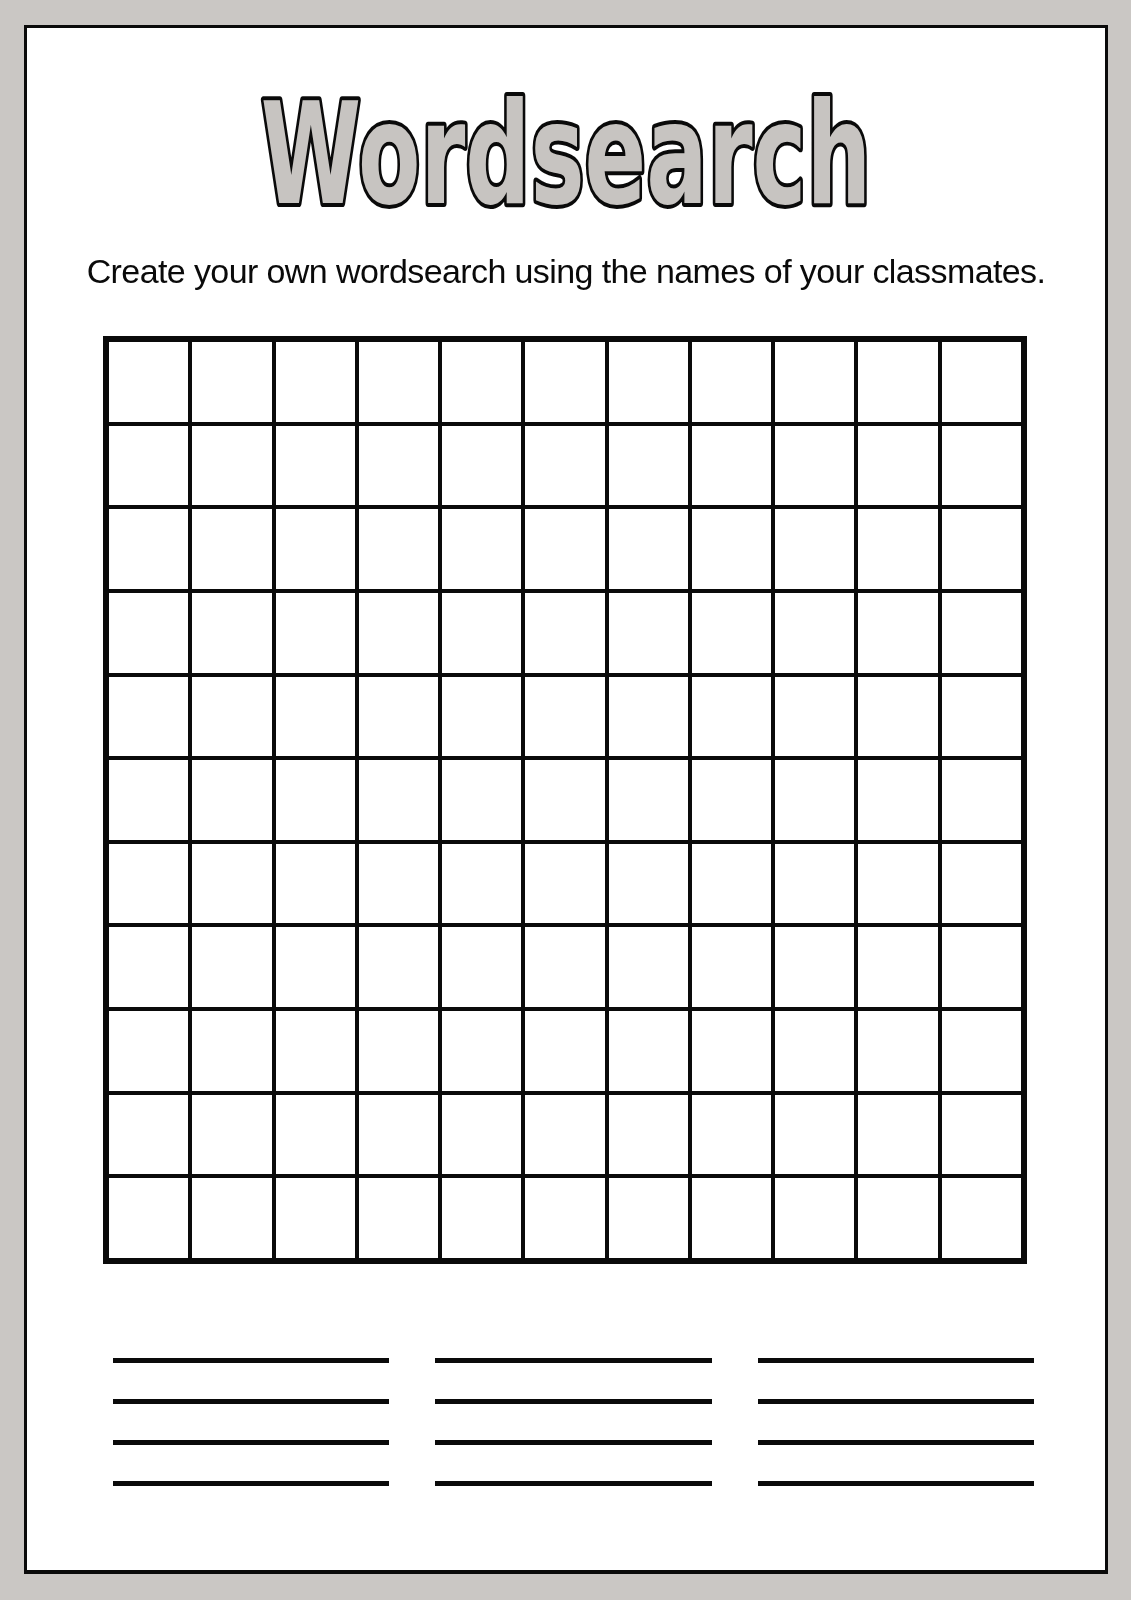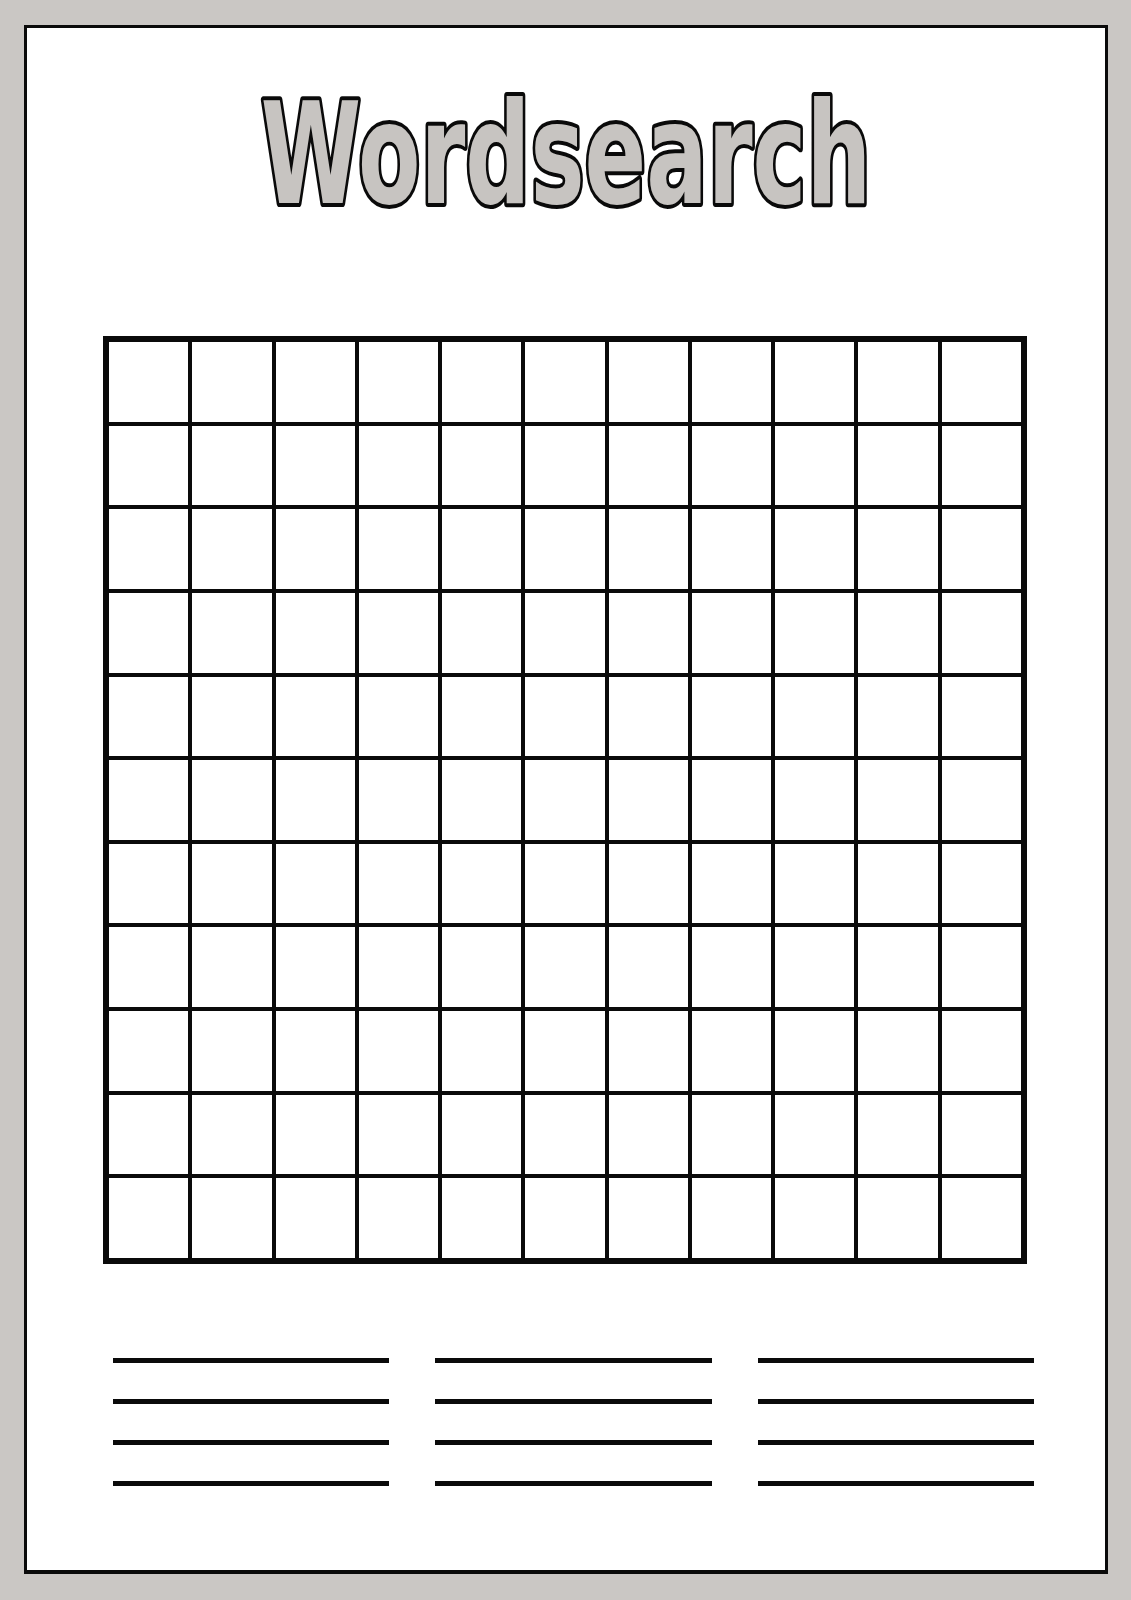--- a/index.html
+++ b/index.html
@@ -78,20 +78,21 @@
 </head>
 <body>
 
 <div class="sheet">
   <div class="page"></div>
 
   <svg class="title-svg" viewBox="0 0 1084 165" xmlns="http://www.w3.org/2000/svg" aria-hidden="false">
     <text text-anchor="middle" transform="translate(542,145) scale(0.65 1)">Wordsearch</text>
   </svg>
 
+  <div class="instruction">Create your own wordsearch using the names of your classmates.</div>
 
   <div class="wordsearch-grid" style="grid-template-columns: repeat(11, 1fr); grid-template-rows: repeat(11, 1fr);">
       <div class="grid-cell"></div>
       <div class="grid-cell"></div>
       <div class="grid-cell"></div>
       <div class="grid-cell"></div>
       <div class="grid-cell"></div>
       <div class="grid-cell"></div>
       <div class="grid-cell"></div>
       <div class="grid-cell"></div>

